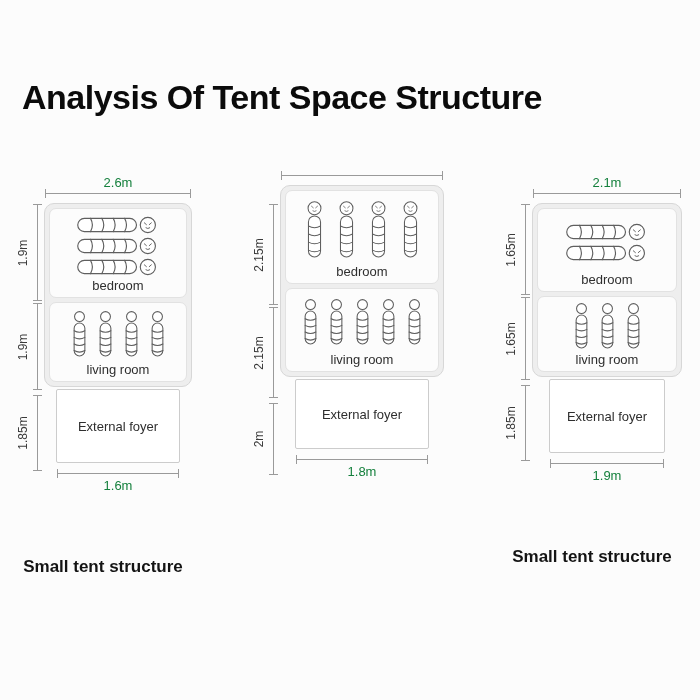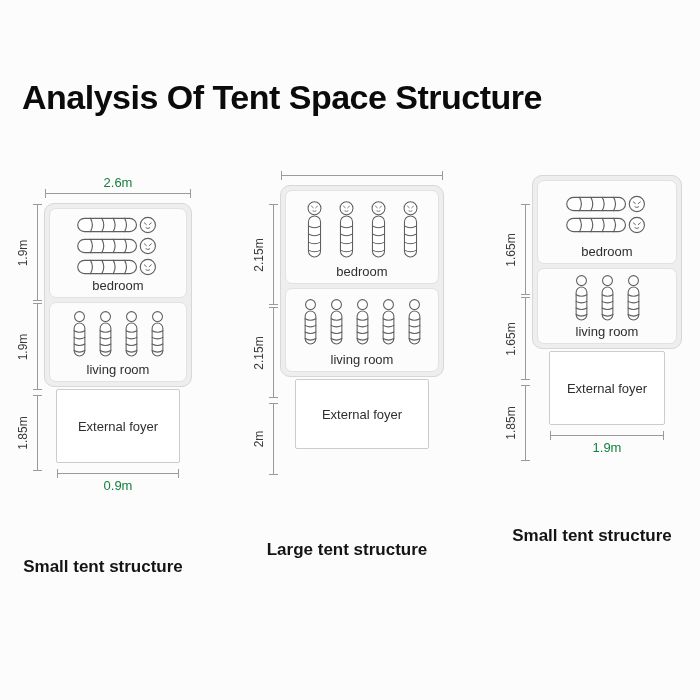--- a/index.html
+++ b/index.html
@@ -172,21 +172,21 @@
                   </svg></span>
               </div>
             <div class="room-label">living room</div>
           </div>
         </div>
         <div class="foyer">
           <div class="room-label">External foyer</div>
         </div>
         <div class="hdim hdim-bottom">
           <span class="hline"></span>
-          <span class="hlabel">0.9m</span>
+          <span class="hlabel">1.6m</span>
         </div>
       </div>
     </div>
     <div class="caption">Small tent structure</div>
   </section>
 
   <section class="diagram d-large">
     <div class="diagram-body">
       <div class="rail">
         <div class="vdim vd-bedroom">
@@ -281,42 +281,49 @@
                       <path fill="none" d="M2.5 24c3.9 2.2 9.1 2.2 13 0M2.5 32c3.9 2.2 9.1 2.2 13 0M2.5 40c3.9 2.2 9.1 2.2 13 0M2.5 48c3.9 2.2 9.1 2.2 13 0"></path>
                     </g>
                   </svg></span>
               </div>
             <div class="room-label">living room</div>
           </div>
         </div>
         <div class="foyer">
           <div class="room-label">External foyer</div>
         </div>
+        <div class="hdim hdim-bottom">
+          <span class="hline"></span>
+          <span class="hlabel">1.8m</span>
+        </div>
       </div>
     </div>
-    <div class="caption">Large tent structure</div>
   </section>
 
   <section class="diagram d-small">
     <div class="diagram-body">
       <div class="rail">
         <div class="vdim vd-bedroom">
           <span class="vlabel">1.65m</span>
           <span class="vline"></span>
         </div>
         <div class="vdim vd-living">
           <span class="vlabel">1.65m</span>
           <span class="vline"></span>
         </div>
         <div class="vdim vd-foyer">
           <span class="vlabel">1.85m</span>
           <span class="vline"></span>
         </div>
       </div>
       <div class="main">
+        <div class="hdim hdim-top">
+          <span class="hlabel">2.1m</span>
+          <span class="hline"></span>
+        </div>
         <div class="tent">
           <div class="room bedroom">
             <div class="bags horizontal">
                 <span class="bag"><svg width="84" height="18" viewBox="0 0 88 19">
                     <g fill="#ffffff" stroke="#5f5f5f" stroke-width="1.2" stroke-linecap="round">
                       <rect x="1.5" y="2.5" width="62" height="14" rx="7"></rect>
                       <path fill="none" d="M15 2.5c2.6 4.6 2.6 9.4 0 14M27 2.5c2.6 4.6 2.6 9.4 0 14M39 2.5c2.6 4.6 2.6 9.4 0 14M51 2.5c2.6 4.6 2.6 9.4 0 14"></path>
                       <circle cx="75.5" cy="9.5" r="8"></circle>
                       <path fill="none" stroke-width="1" d="M71.8 7.2l2.2 1.9M79.2 7.2l-2.2 1.9M73.5 12.5q2 1.6 4 0"></path>
                     </g>

